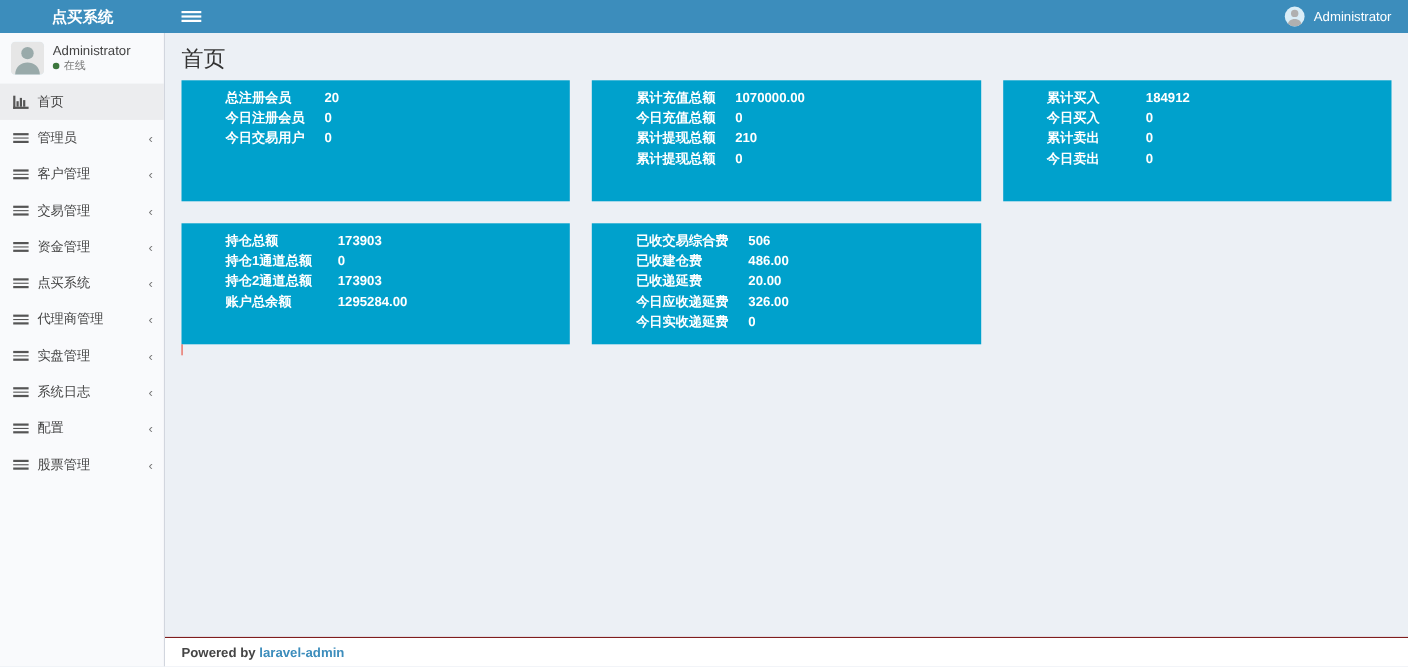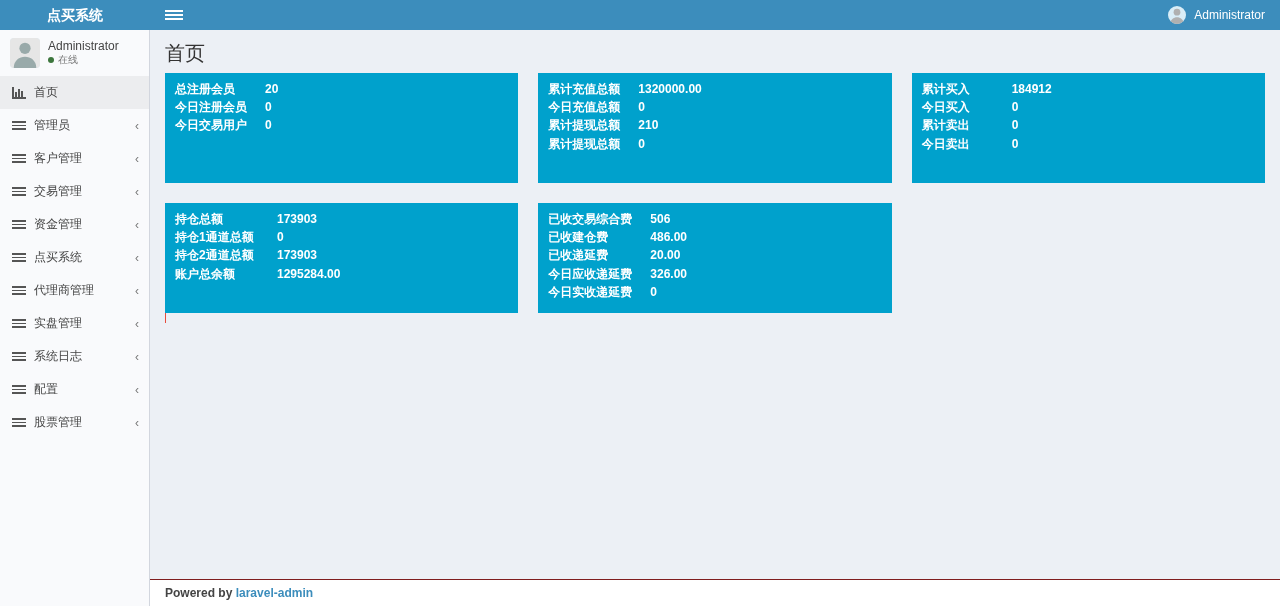--- a/index.html
+++ b/index.html
@@ -44,21 +44,21 @@
 
 .content-wrapper { flex:1; display:flex; flex-direction:column; min-width:0; }
 .content-header { padding:10px 15px 6px; }
 .content-header h1 { font-size:20px; font-weight:500; color:#333; }
 .content { flex:1; padding:0 15px 15px; }
 
 .row { display:flex; gap:20px; margin-bottom:20px; }
 .card { flex:1; background:#00a1cc; color:#fff; height:110px; padding:8px 10px; }
 .card.placeholder { background:transparent; }
 .kv { display:flex; margin-bottom:2px; font-size:12px; font-weight:bold; line-height:1.35; }
-.kv .k { min-width:78px; }
+.kv .k { min-width:78px;margin-left:30px; }
 .kv.wide .k { min-width:90px; }
 .kv .v { margin-left:12px; }
 
 
 .footer { background:#fff; border-top:1px solid #7f1d1d; padding:6px 15px; font-size:12px; color:#444; }
 .footer a { color:#3c8dbc; text-decoration:none; }
 
 
 .tick { position:relative; }
 .tick::after { content:""; position:absolute; left:0; bottom:-10px; width:1px; height:10px; background:#e74c3c; }
@@ -242,21 +242,21 @@
               <span class="v">0</span>
             </div>
             <div class="kv">
               <span class="k">今日交易用户</span>
               <span class="v">0</span>
             </div>
           </div>
         <div class="card" id="card-r0c1">
             <div class="kv">
               <span class="k">累计充值总额</span>
-              <span class="v">1320000.00</span>
+              <span class="v">1070000.00</span>
             </div>
             <div class="kv">
               <span class="k">今日充值总额</span>
               <span class="v">0</span>
             </div>
             <div class="kv">
               <span class="k">累计提现总额</span>
               <span class="v">210</span>
             </div>
             <div class="kv">

